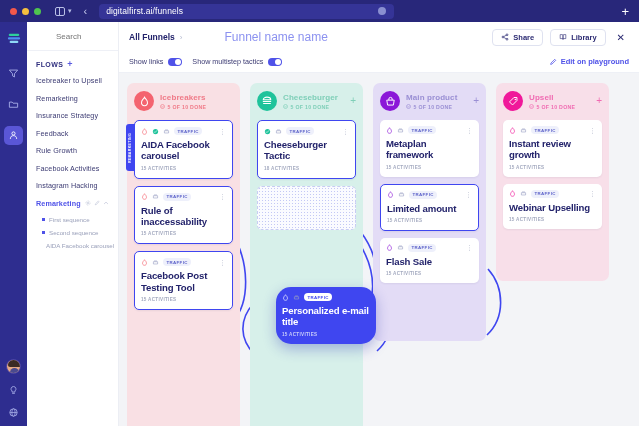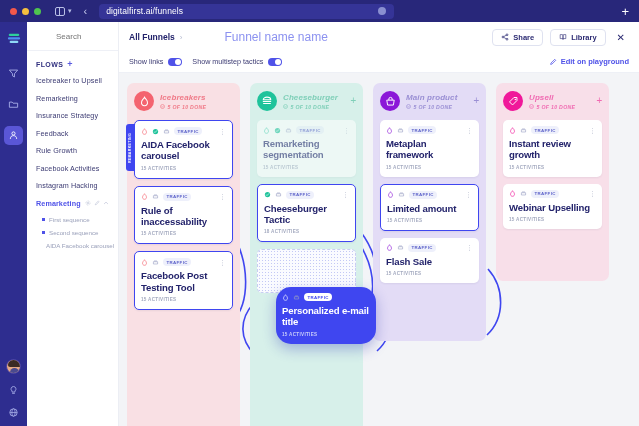--- a/index.html
+++ b/index.html
@@ -158,21 +158,21 @@
   }
 
   
   .board {
     position: absolute; left: 119px; top: 73px; right: 0; bottom: 0;
     background: #f3f4f7; overflow: hidden;
   }
   .col {
     position: absolute; top: 10px; width: 113px; border-radius: 7px; padding: 8px 7px;
   }
-  .col-head { display: flex; align-items: center; gap: 6px; margin-bottom: 9px; font-style: italic; }
+  .col-head { display: flex; align-items: center; gap: 6px; margin-bottom: 9px; }
   .col-badge {
     width: 20px; height: 20px; border-radius: 50%;
     display: flex; align-items: center; justify-content: center; flex: 0 0 auto;
   }
   .col-meta { min-width: 0; flex: 1 1 auto; }
   .col-title { font-size: 8px; font-weight: bold; letter-spacing: .1px; white-space: nowrap; }
   .col-sub {
     font-size: 5.2px; font-weight: bold; letter-spacing: .3px;
     display: flex; align-items: center; gap: 2.5px; margin-top: 2px;
   }
@@ -476,40 +476,20 @@
         <div class="col-sub" style="color:#7fcfb8">
                 <svg width="5" height="5" viewBox="0 0 16 16">
                   <circle cx="8" cy="8" r="6.4" fill="none" stroke="#7fcfb8" stroke-width="2"></circle>
                   <path d="M5 8.2l2.2 2.2 4-4.4" fill="none" stroke="#7fcfb8" stroke-width="2"></path>
                 </svg>
                 <span>5 OF 10 DONE</span>
               </div>
       </div>
       <div class="col-add" style="color:#7fcfb8">+</div>
     </div>
-    <div class="card" style="opacity:.55;">
-
-      <div class="card-top">
-        <svg class="mini" viewBox="0 0 16 16">
-                <path d="M8 1.6c1.4 3 4.3 3.6 4.3 7.2A4.3 4.3 0 0 1 8 14.4 4.3 4.3 0 0 1 3.7 8.8C3.7 5.6 6.4 5 8 1.6z" fill="none" stroke="#1fc39b" stroke-width="1.5"></path>
-              </svg>
-              <svg class="mini" viewBox="0 0 16 16">
-                <circle cx="8" cy="8" r="6" fill="#1fc39b"></circle>
-                <path d="M4.6 9.6c2.4.6 5.2-.8 6.6-3.4" fill="none" stroke="#fff" stroke-width="1.4" stroke-linecap="round"></path>
-              </svg>
-              <svg class="mini" viewBox="0 0 16 16">
-                <path d="M3.2 6.2h9.6v5.2H3.2z" fill="none" stroke="#9aa0c4" stroke-width="1.4" rx="1"></path>
-                <path d="M5.6 4.4h4.8" stroke="#9aa0c4" stroke-width="1.4" stroke-linecap="round"></path>
-              </svg>
-        <span class="pill">TRAFFIC</span>
-        <span class="kebab">⋮</span>
-      </div>
-      <div class="card-title">Remarketing segmentation</div>
-      <div class="card-acts">15 ACTIVITIES</div>
-    </div>
           <div class="card sel" style="">
 
       <div class="card-top">
         <svg class="mini" viewBox="0 0 16 16">
                 <circle cx="8" cy="8" r="6" fill="#1fc39b"></circle>
                 <path d="M4.6 9.6c2.4.6 5.2-.8 6.6-3.4" fill="none" stroke="#fff" stroke-width="1.4" stroke-linecap="round"></path>
               </svg>
               <svg class="mini" viewBox="0 0 16 16">
                 <path d="M3.2 6.2h9.6v5.2H3.2z" fill="none" stroke="#9aa0c4" stroke-width="1.4" rx="1"></path>
                 <path d="M5.6 4.4h4.8" stroke="#9aa0c4" stroke-width="1.4" stroke-linecap="round"></path>

